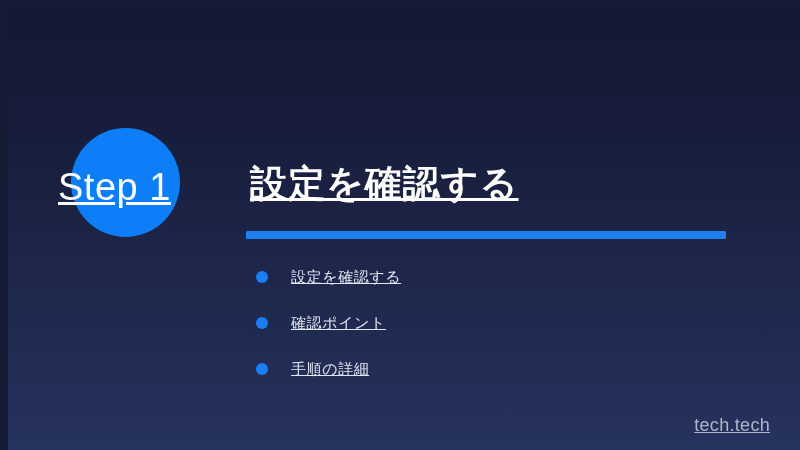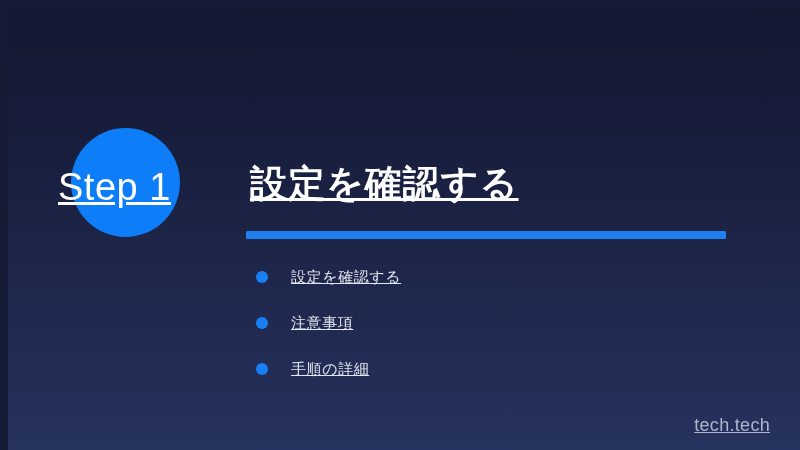--- a/index.html
+++ b/index.html
@@ -138,21 +138,21 @@
 
     <div id="title-divider"></div>
 
     <ul id="bullet-list">
       <li class="bullet-item">
         <span class="bullet-dot"></span>
         <span class="bullet-text">設定を確認する</span>
       </li>
       <li class="bullet-item">
         <span class="bullet-dot"></span>
-        <span class="bullet-text">注意事項</span>
+        <span class="bullet-text">確認ポイント</span>
       </li>
       <li class="bullet-item">
         <span class="bullet-dot"></span>
         <span class="bullet-text">手順の詳細</span>
       </li>
     </ul>
 
   </div>
 
   <div id="watermark">tech.tech</div>

